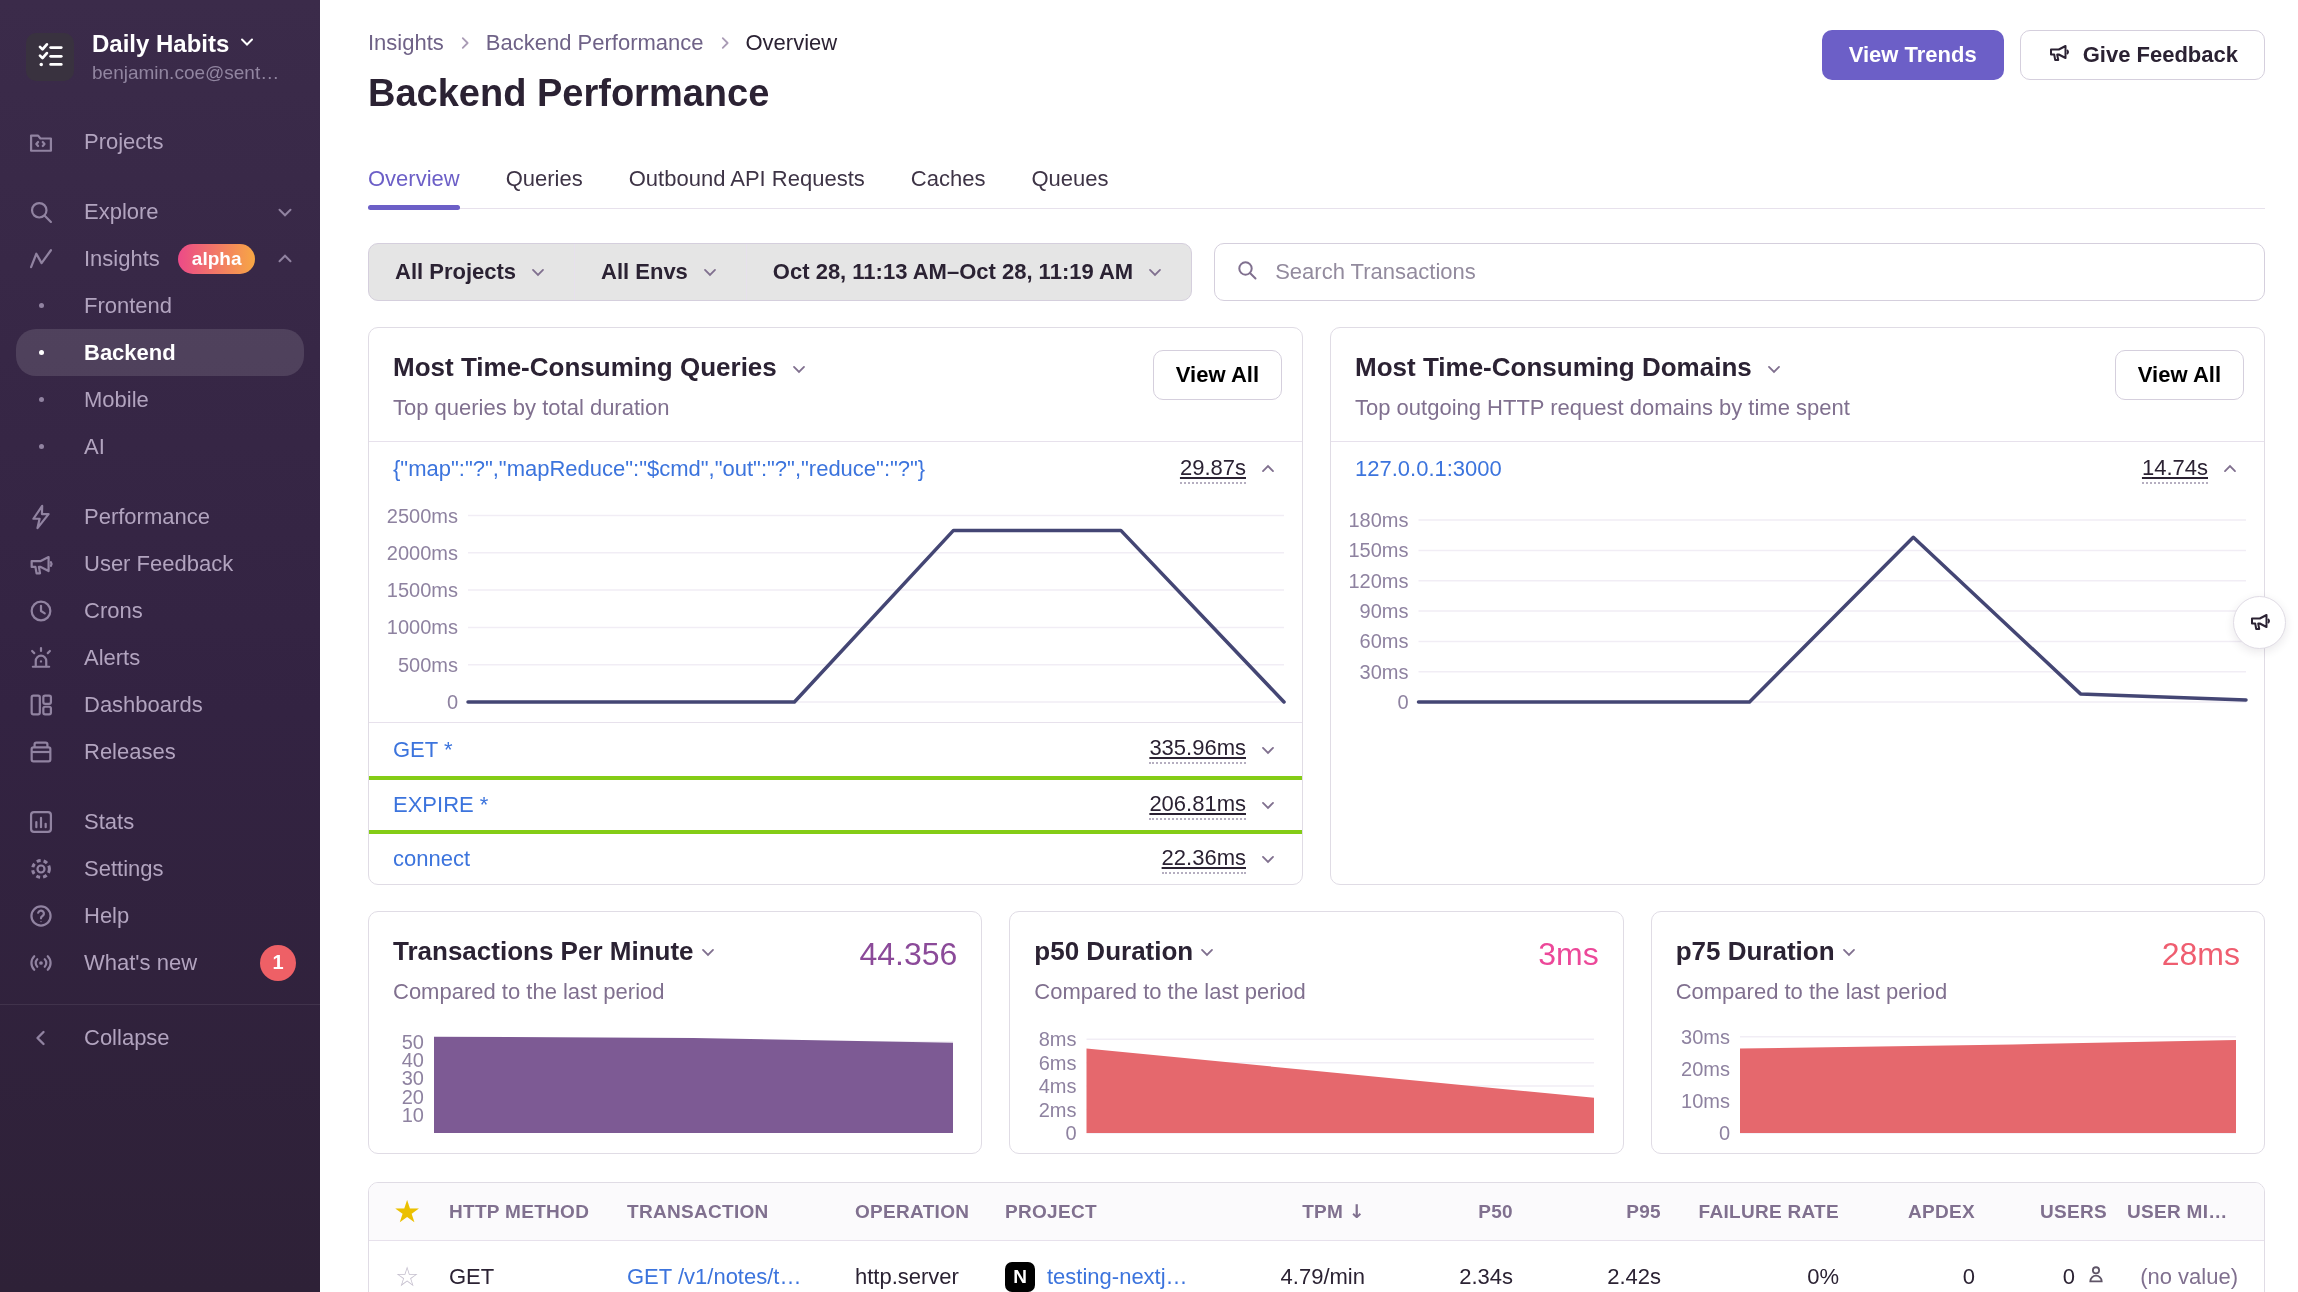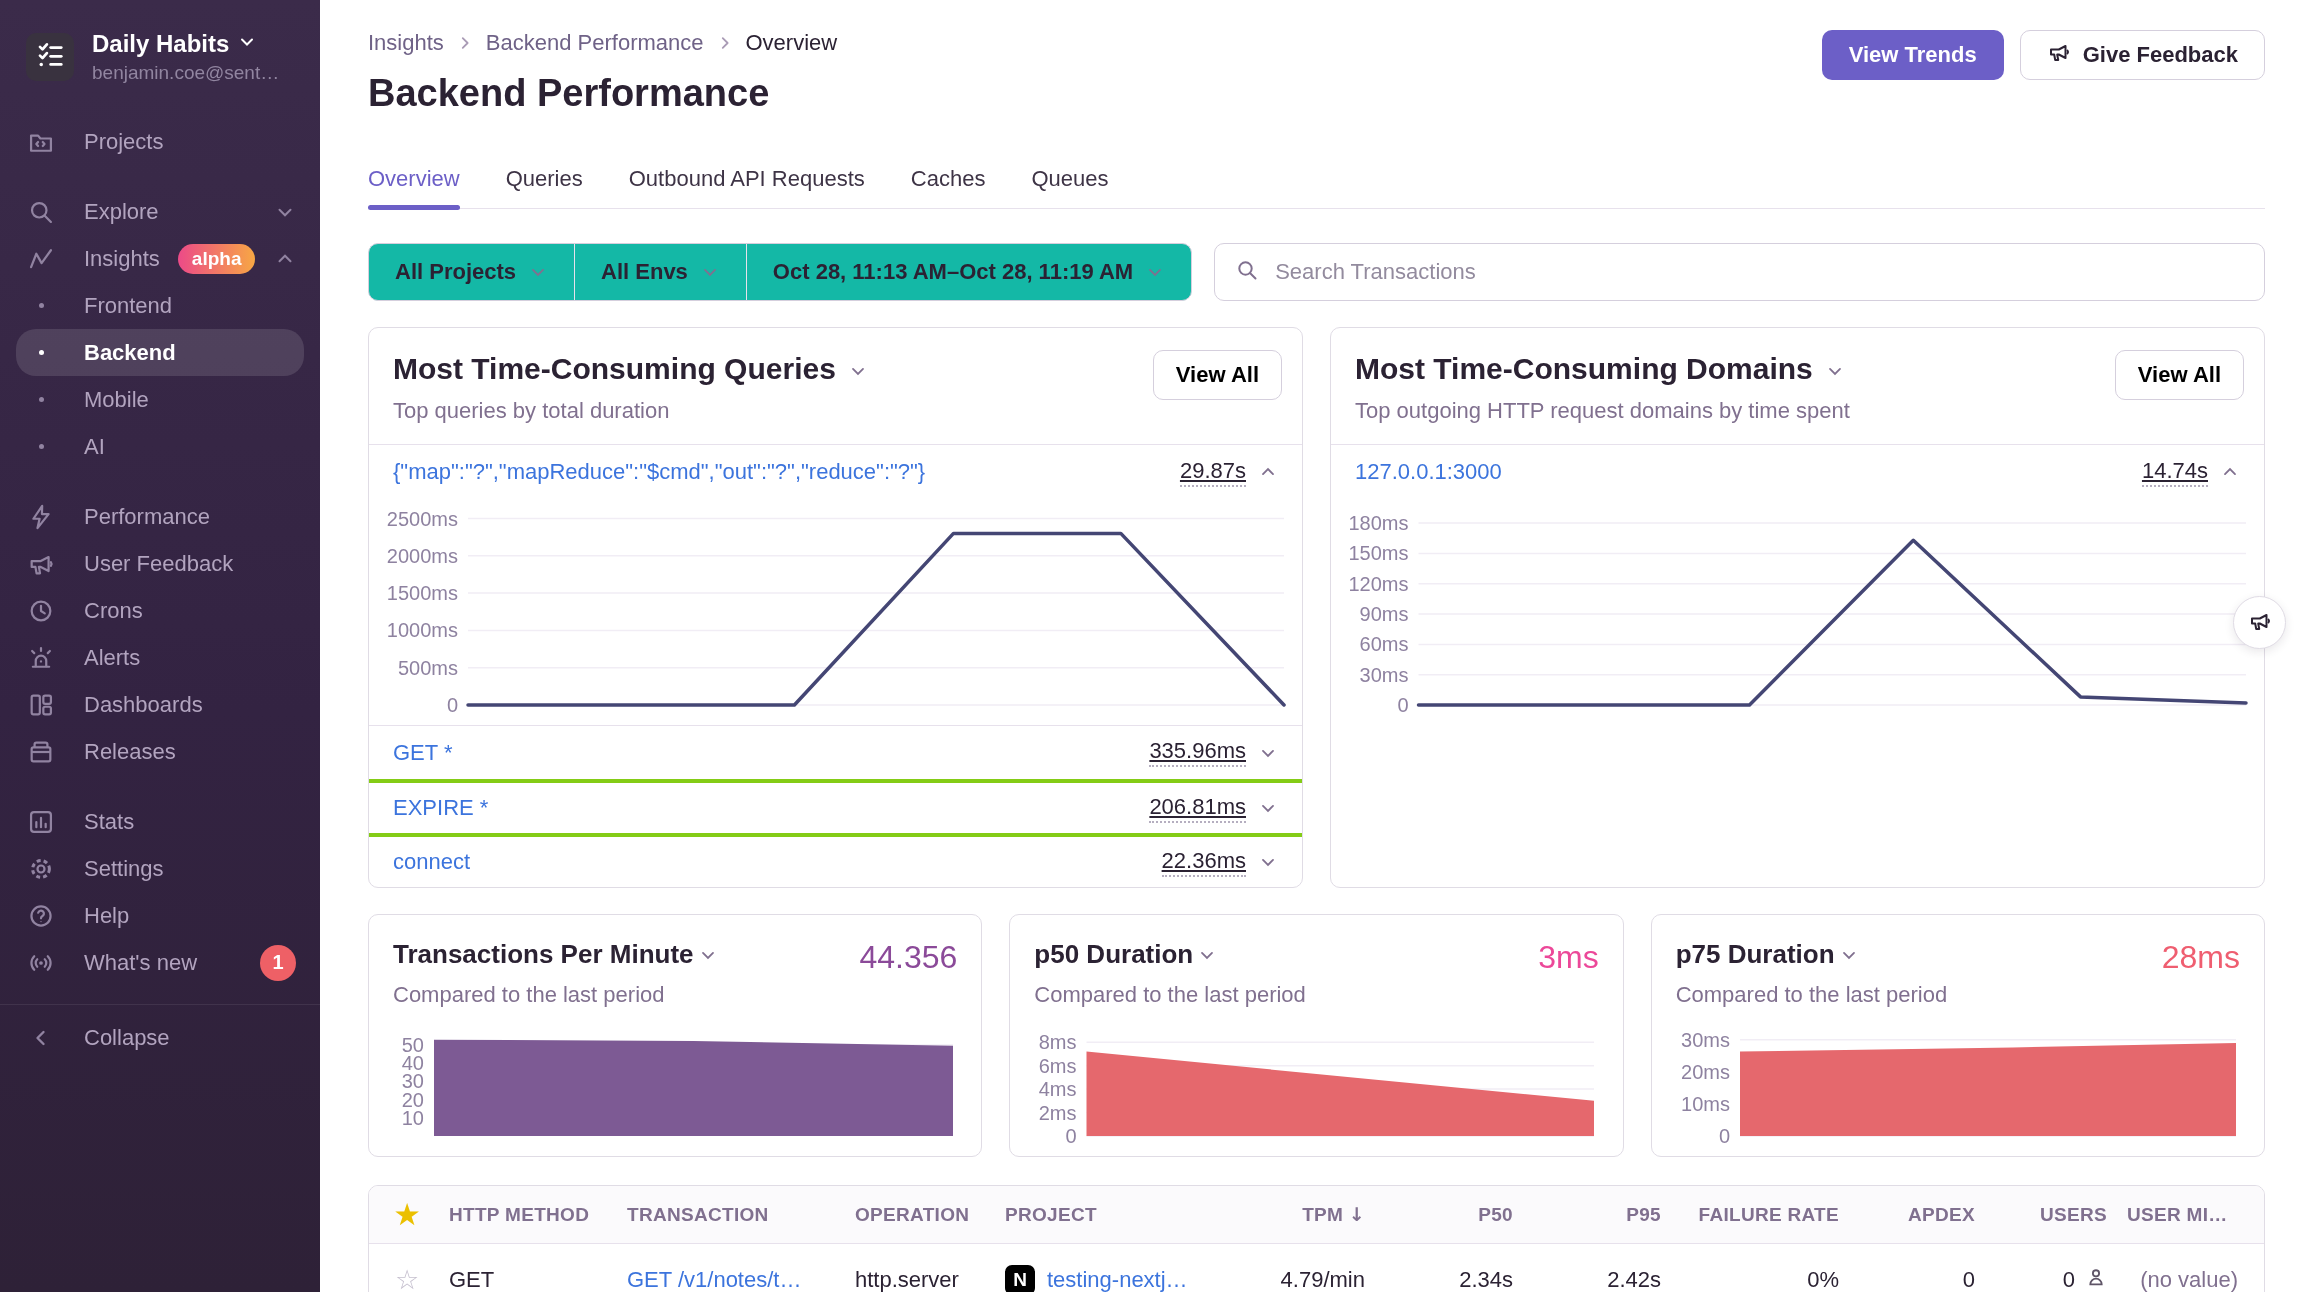--- a/index.html
+++ b/index.html
@@ -48,34 +48,34 @@
   .btn-default { background:#fff; color:#2b2233; border-color:#d5cfdd; }
   .page-title { font-size:38px; font-weight:bold; color:#2b2233; margin-top:16px; }
 
   .tabs { display:flex; gap:46px; margin-top:26px; border-bottom:1px solid #e7e1ec; }
   .tab { font-size:22px; color:#3e3446; padding-bottom:16px; cursor:pointer; position:relative; }
   .tab.active { color:#6C5FC7; }
   .tab.active::after { content:""; position:absolute; left:0; right:0; bottom:-2px; height:5px;
     background:#6C5FC7; border-radius:3px; }
 
   .filter-row { display:flex; gap:22px; margin-top:34px; }
-  .segmented { display:flex; align-items:center; border:1px solid #d5cfdd; border-radius:10px; height:58px; background:#14b8a6; }
+  .segmented { display:flex; align-items:center; border:1px solid #d5cfdd; border-radius:10px; height:58px; background:#e5e5e5; }
   .segment { display:flex; align-items:center; gap:12px; padding:0 26px; font-size:22px; font-weight:bold;
     color:#2b2233; cursor:pointer; height:100%; }
   .segment + .segment { border-left:1px solid #e7e1ec; }
   .seg-chevron { color:#80708f; display:flex; }
   .search-box { flex:1; border:1px solid #d5cfdd; border-radius:10px; height:58px; display:flex;
     align-items:center; padding:0 20px; gap:14px; color:#80708f; }
   .search-box input { border:none; outline:none; flex:1; font-size:22px; font-family:inherit; color:#2b2233; }
   .search-box input::placeholder { color:#938b9e; }
 
   .cards-row { display:grid; grid-template-columns:1fr 1fr; gap:27px; margin-top:26px; }
   .card { border:1px solid #e0dce5; border-radius:10px; background:#fff; display:flex; flex-direction:column; }
   .card-header { padding:24px 24px 20px; position:relative; }
-  .card-title { font-size:30px; font-weight:bold; display:flex; align-items:center; gap:12px; }
+  .card-title { font-size:26px; font-weight:bold; display:flex; align-items:center; gap:12px; }
   .card-title .seg-chevron { margin-top:3px; }
   .card-subtitle { margin-top:12px; font-size:22px; color:#80708f; }
   .view-all { position:absolute; top:22px; right:20px; border:1px solid #d5cfdd; background:#fff;
     border-radius:10px; padding:11px 22px; font-size:22px; font-weight:bold; cursor:pointer; }
   .hr { border-top:1px solid #e7e1ec; }
   .span-row { display:flex; justify-content:space-between; align-items:center; padding:0 24px; height:54px; font-size:22px; }
   .span-row + .span-row { border-top:4px solid #84cc16; }
   .span-link { color:#3c74dd; cursor:pointer; white-space:nowrap; overflow:hidden; text-overflow:ellipsis; }
   .span-val { display:flex; align-items:center; gap:12px; color:#2b2233;text-decoration:underline; }
   .span-val .v { border-bottom:2px dotted #b5aec0; padding-bottom:1px; }

